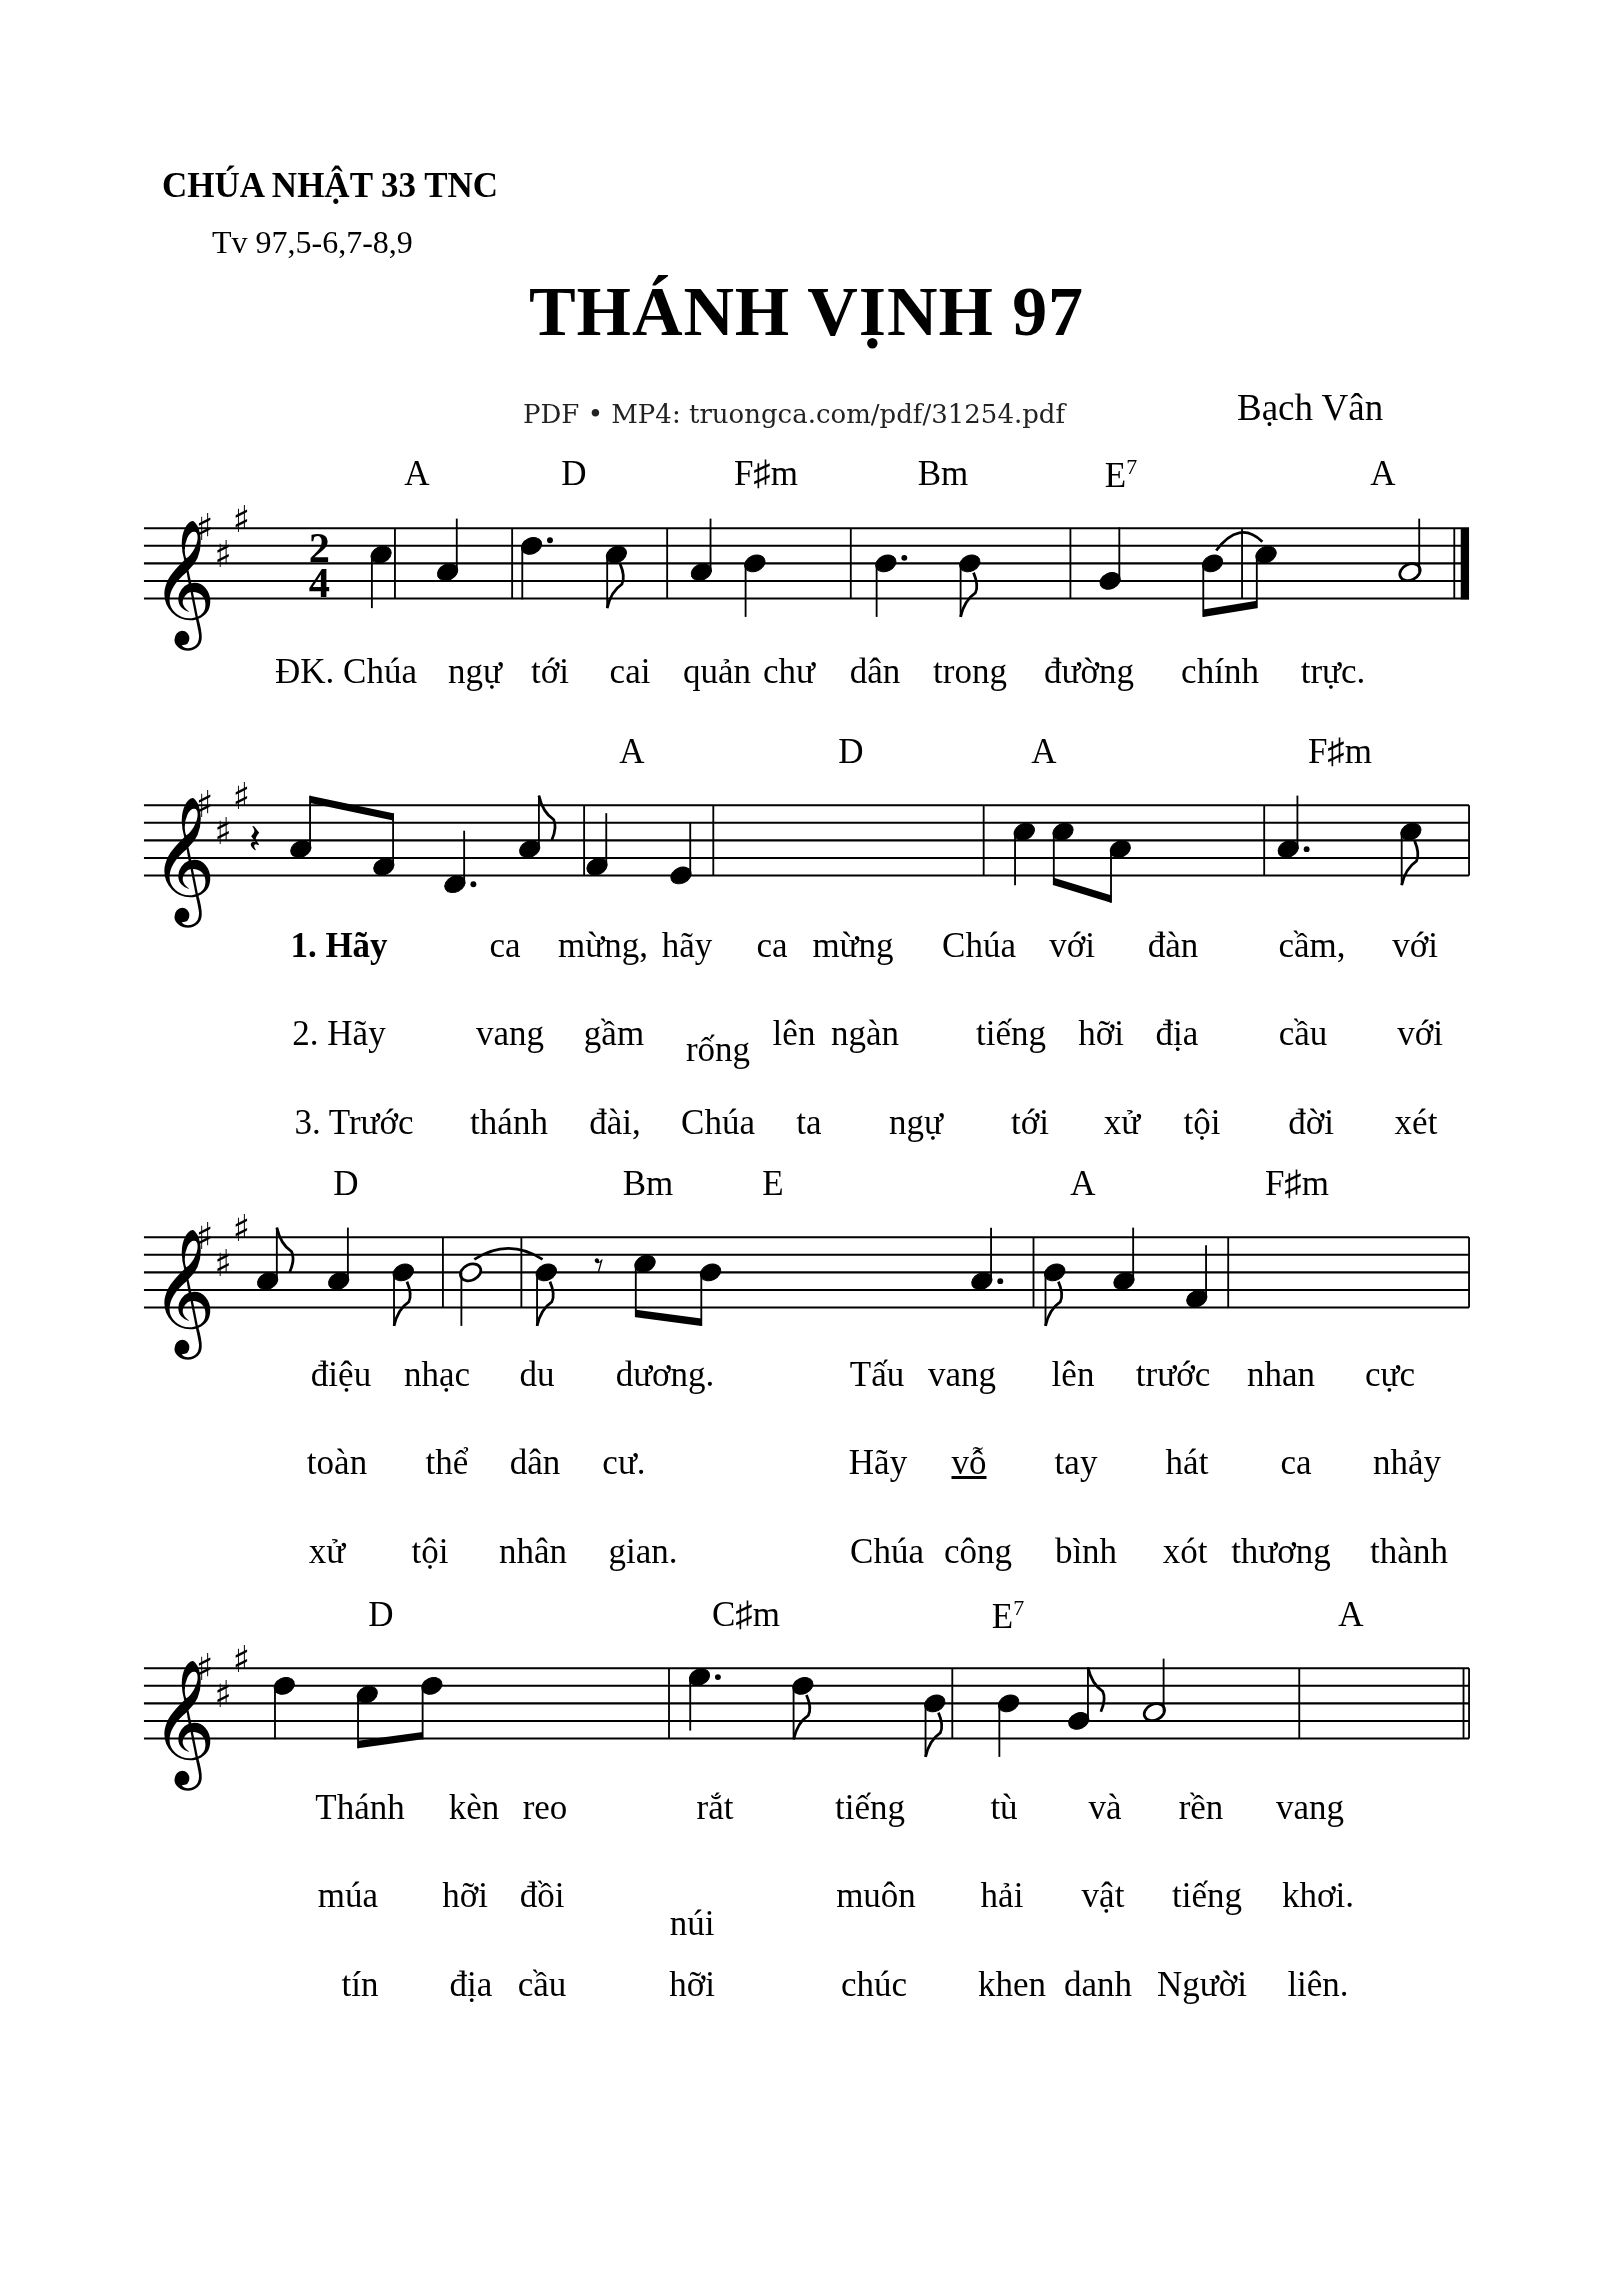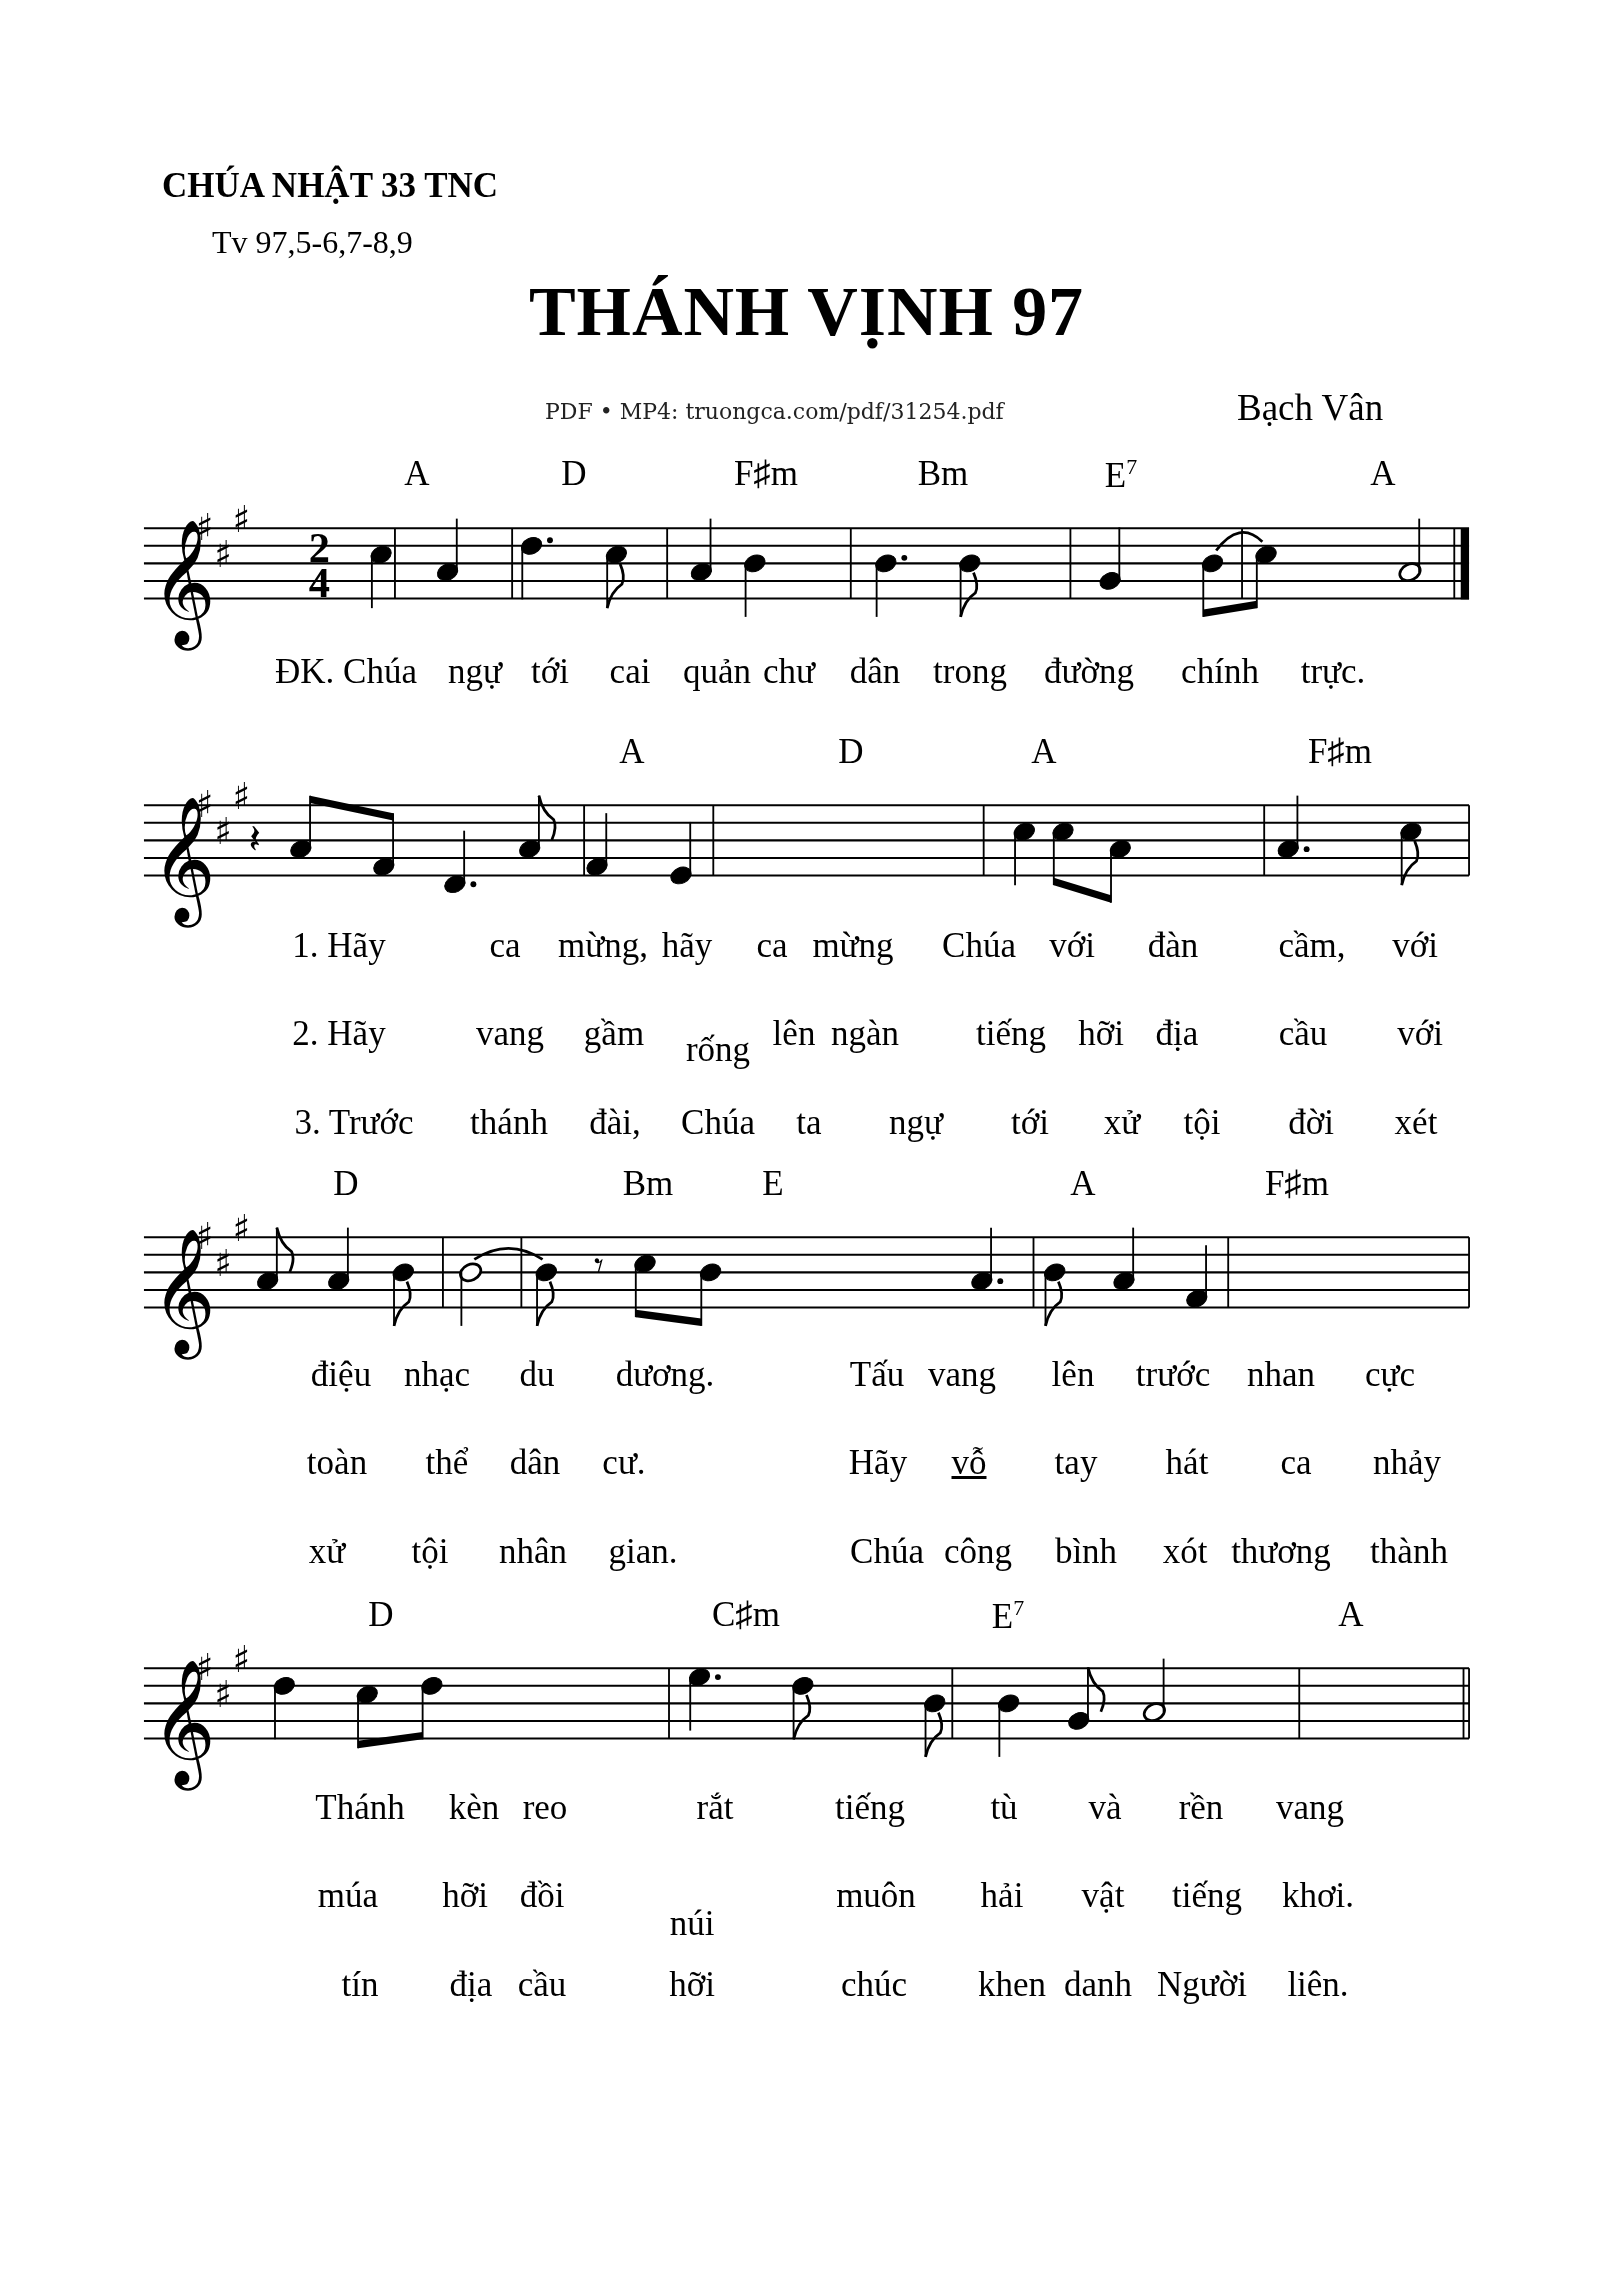--- a/index.html
+++ b/index.html
@@ -1,21 +1,21 @@
 <!DOCTYPE html>
 <html style="font-size:14.8px"><head>
 <meta charset="utf-8">
 <style>
   html, body { margin: 0; padding: 0; background: #ffffff; }
   body { width: 1613px; height: 2289px; position: relative; overflow: hidden; font-family: "Liberation Serif", "DejaVu Serif", serif; color: #000; }
   .abs { position: absolute; white-space: nowrap; }
   .occasion { left: 162px; top: 166px; font-size: 35px; font-weight: bold; text-align: center; }
   .reference { left: 212px; top: 224px; font-size: 32px; }
   .title { left: 0; width: 1613px; text-align: center; top: 272px; font-size: 70px; font-weight: bold; letter-spacing: 0.9px; }
-  .source { left: 545px; top: 399px; font-size: 22px; font-family: "DejaVu Serif", serif; color: #222; }
+  .source { left: 523px; top: 399px; font-size: 26px; font-family: "DejaVu Serif", serif; color: #222; }
   .composer { left: 1237px; top: 386px; font-size: 37px; }
   .chord { position: absolute; font-size: 35px; transform: translateX(-50%); white-space: nowrap; }
   .chord sup { font-size: 22px; vertical-align: 13px; }
   .lyric { position: absolute; font-size: 35px; white-space: nowrap; transform: translateX(-50%); }
   svg.staff-svg { position: absolute; left: 0; overflow: visible; }
 </style>
 </head>
 <body>
 
 <div class="abs occasion">CHÚA NHẬT 33 TNC</div>
@@ -135,21 +135,21 @@
       <line x1="1406" x2="1406" y1="920.5" y2="862.5" stroke="#000" stroke-width="2"></line>
       <circle cx="1416" cy="920.5" r="3.2" fill="#000"></circle>
       <ellipse cx="1529" cy="901.5" rx="11.5" ry="8.5" transform="rotate(-25 1529 901.5)" fill="#000" stroke="#000" stroke-width="1"></ellipse>
       <line x1="1519" x2="1519" y1="901.5" y2="959.5" stroke="#000" stroke-width="2"></line>
       <path d="M1519 959.5 q 4 -18 16 -26 q 4 -8 -2 -22" fill="none" stroke="#000" stroke-width="3"></path>
     </svg>
     <div class="chord" style="left: 632px; top: 732px;"><span>A</span></div>
     <div class="chord" style="left: 851px; top: 732px;"><span>D</span></div>
     <div class="chord" style="left: 1044px; top: 732px;"><span>A</span></div>
     <div class="chord" style="left: 1340px; top: 732px;"><span>F♯m</span></div>
-    <div class="lyric" style="left: 339px; top: 926px;">1. Hãy</div>
+    <div class="lyric" style="left: 339px; top: 926px; font-weight: bold;">1. Hãy</div>
     <div class="lyric" style="left: 505px; top: 926px;">ca</div>
     <div class="lyric" style="left: 596px; top: 926px; margin-left: 7px;">mừng,</div>
     <div class="lyric" style="left: 687px; top: 926px;">hãy</div>
     <div class="lyric" style="left: 772px; top: 926px;">ca</div>
     <div class="lyric" style="left: 853px; top: 926px;">mừng</div>
     <div class="lyric" style="left: 979px; top: 926px;">Chúa</div>
     <div class="lyric" style="left: 1072px; top: 926px;">với</div>
     <div class="lyric" style="left: 1173px; top: 926px;">đàn</div>
     <div class="lyric" style="left: 1312px; top: 926px;">cầm,</div>
     <div class="lyric" style="left: 1415px; top: 926px;">với</div>

